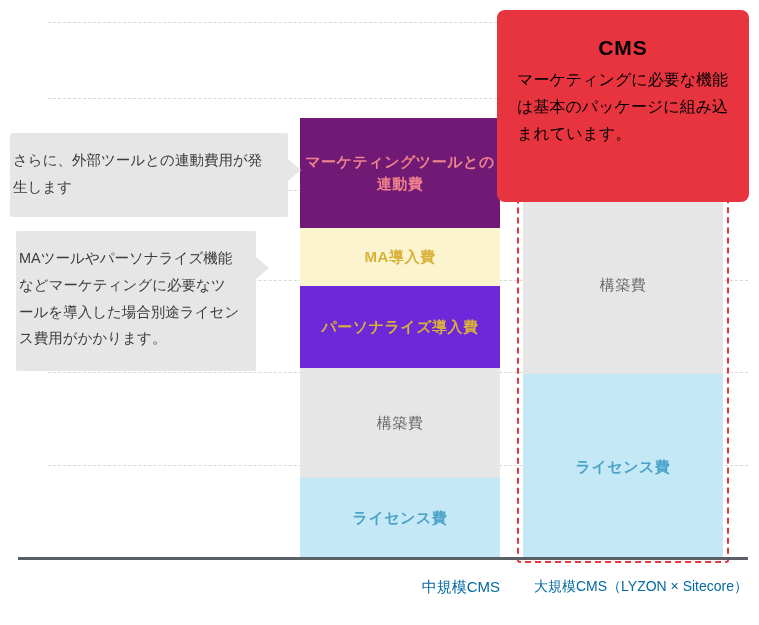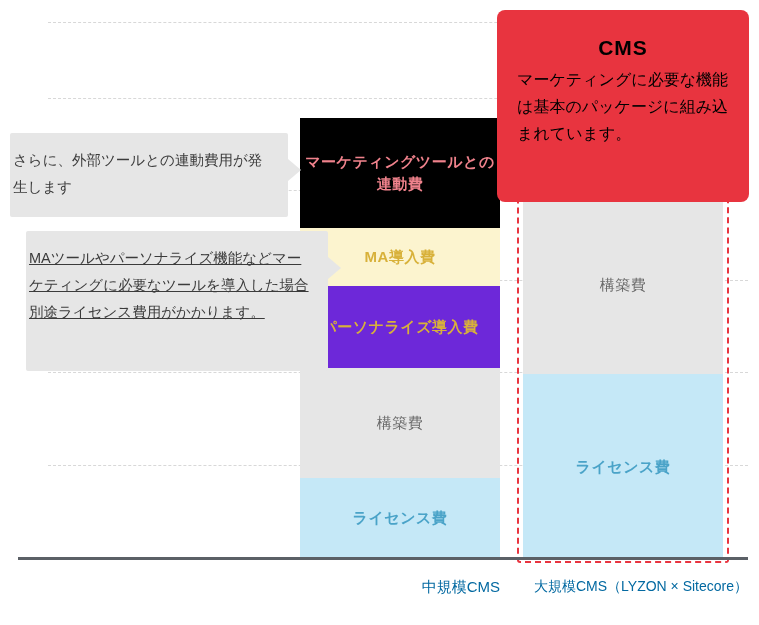--- a/index.html
+++ b/index.html
@@ -48,21 +48,21 @@
     justify-content: center;
     text-align: center;
     font-size: 15px;
     font-weight: bold;
     line-height: 1.45;
     letter-spacing: .5px;
   }
   .col-mid { left: 300px; width: 200px; }
   .col-big { left: 523px; width: 200px; }
 
-  .seg-marketing { background: #000000; color: #f0828c; }
+  .seg-marketing { background: #701a75; color: #f0828c; }
   .seg-ma        { background: #fcf4cf; color: #d8b13a; }
   .seg-personal  { background: #6d28d9; color: #d8b13a; }
   .seg-build     { background: #e6e6e6; color: #6a6a6a; font-weight: normal; }
   .seg-license   { background: #c5e8f7; color: #4aa3c8; }
 
   .seg-build-big   { background: #e6e6e6; color: #6a6a6a; font-weight: normal; }
   .seg-license-big { background: #c5e8f7; color: #4aa3c8; }
 
   
   .dashed-frame {
@@ -92,21 +92,21 @@
     position: absolute;
     right: -13px;
     width: 0;
     height: 0;
     border-top: 11px solid transparent;
     border-bottom: 11px solid transparent;
     border-left: 13px solid #e6e6e6;
   }
   #callout-1 { left: 10px; top: 133px; width: 278px; height: 84px; }
   #callout-1 .pointer { top: 26px; }
-  #callout-2 { left: 26px; top: 231px; width: 302px; height: 140px; text-decoration: underline; }
+  #callout-2 { left: 16px; top: 231px; width: 240px; height: 140px; }
   #callout-2 .pointer { top: 26px; }
 
   
   #cms-callout {
     position: absolute;
     left: 497px;
     top: 10px;
     width: 252px;
     height: 192px;
     background: #e8343f;

